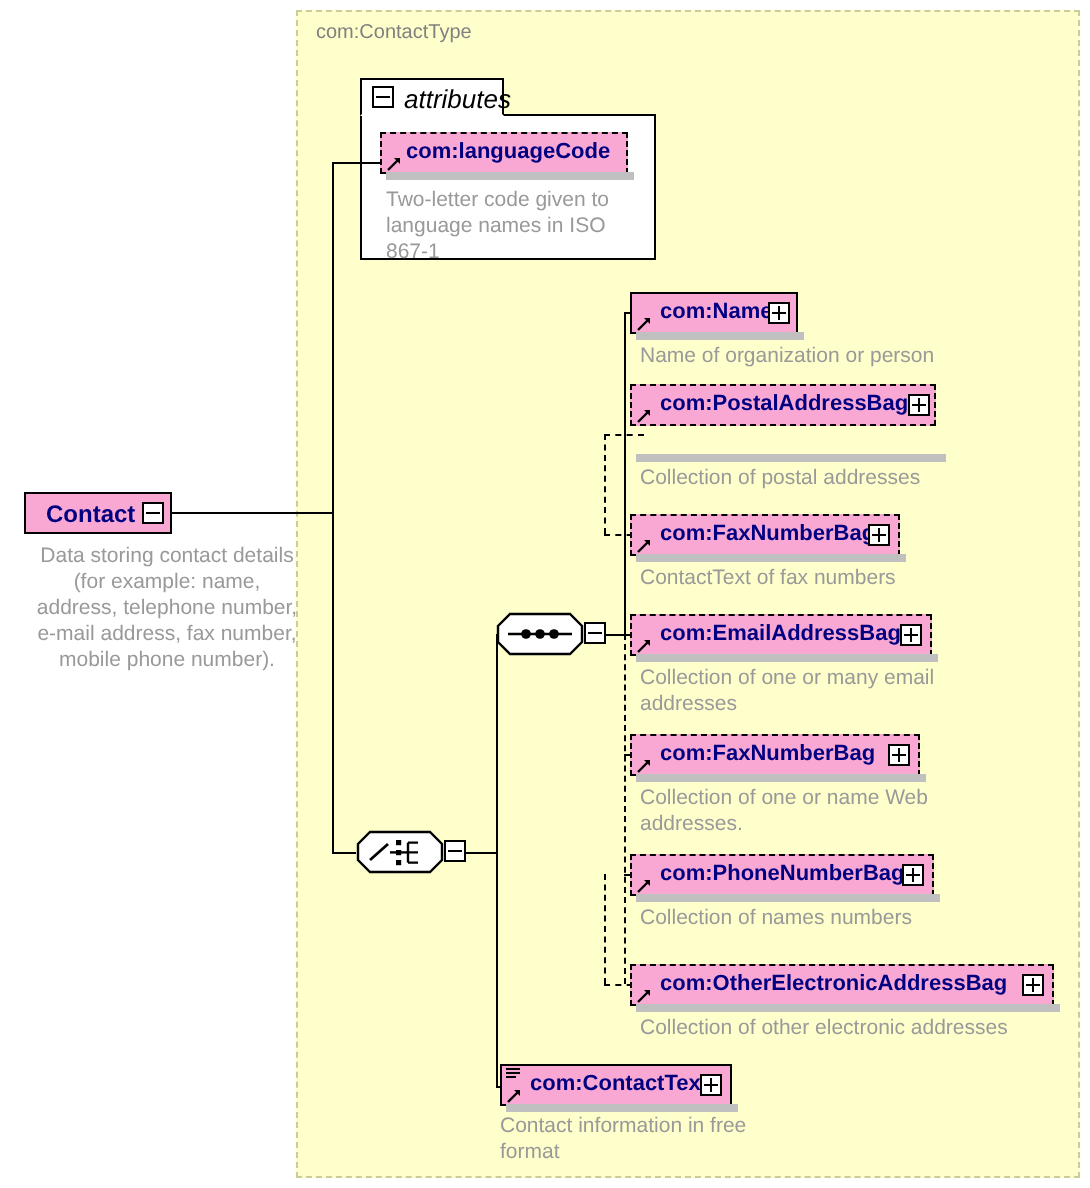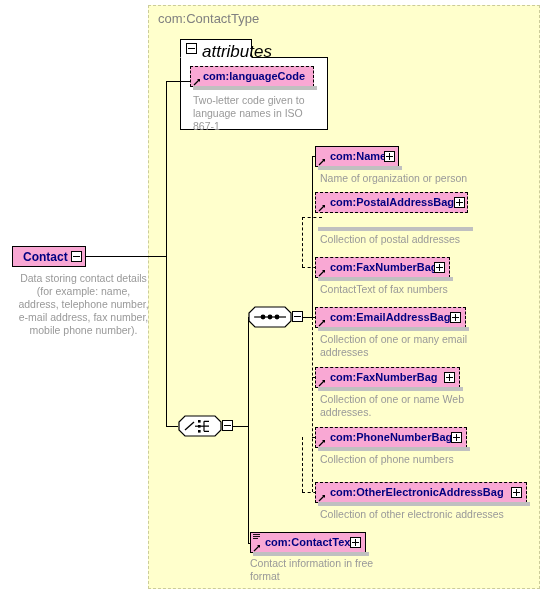--- a/index.html
+++ b/index.html
@@ -23,21 +23,21 @@
     width: 392px;
     height: 584px;
     background: #ffffcc;
     border: 1px dashed #cccc99;
     box-sizing: border-box;
   }
   #type-title {
     position: absolute;
     left: 158px;
     top: 11px;
-    font-size: 13px;
+    font-size: 10px;
     color: #808080;
     white-space: nowrap;
   }
 
   
   #attributes-box {
     position: absolute;
     left: 180px;
     top: 57px;
     width: 148px;
@@ -54,21 +54,21 @@
     height: 19px;
     background: #ffffff;
     border: 1px solid #000000;
     border-bottom: 1px solid #ffffff;
     box-sizing: border-box;
   }
   #attributes-label {
     position: absolute;
     left: 202px;
     top: 42px;
-    font-size: 17px;
+    font-size: 13px;
     font-style: italic;
     color: #000000;
     white-space: nowrap;
   }
 
   
   .toggle-box {
     position: absolute;
     width: 11px;
     height: 11px;
@@ -367,21 +367,21 @@
 
 <div class="node dashed child-node" style="left:315px; top:427px; width:152px;">
   <svg class="ref-arrow" viewBox="0 0 8 8">
     <path d="M1,7 L6,2" stroke="#000" stroke-width="1.2" fill="none"></path>
     <path d="M7,1 L7,4 L4,1 Z" fill="#000"></path>
   </svg>
   <span class="node-label child-label">com:PhoneNumberBag</span>
   <span class="toggle-box node-toggle plus" style="left:135px;"></span>
 </div>
 <div style="position:absolute;left:318px;top:447px;width:152px;height:4px;background:#c0c0c0;"></div>
-<div class="annotation" style="left:320px; top:453px; width:175px;">Collection of phone numbers</div>
+<div class="annotation" style="left:320px; top:453px; width:175px;">Collection of names numbers</div>
 
 <div class="node dashed child-node" style="left:315px; top:482px; width:212px;">
   <svg class="ref-arrow" viewBox="0 0 8 8">
     <path d="M1,7 L6,2" stroke="#000" stroke-width="1.2" fill="none"></path>
     <path d="M7,1 L7,4 L4,1 Z" fill="#000"></path>
   </svg>
   <span class="node-label child-label">com:OtherElectronicAddressBag</span>
   <span class="toggle-box node-toggle plus" style="left:195px;"></span>
 </div>
 <div style="position:absolute;left:318px;top:502px;width:212px;height:4px;background:#c0c0c0;"></div>

